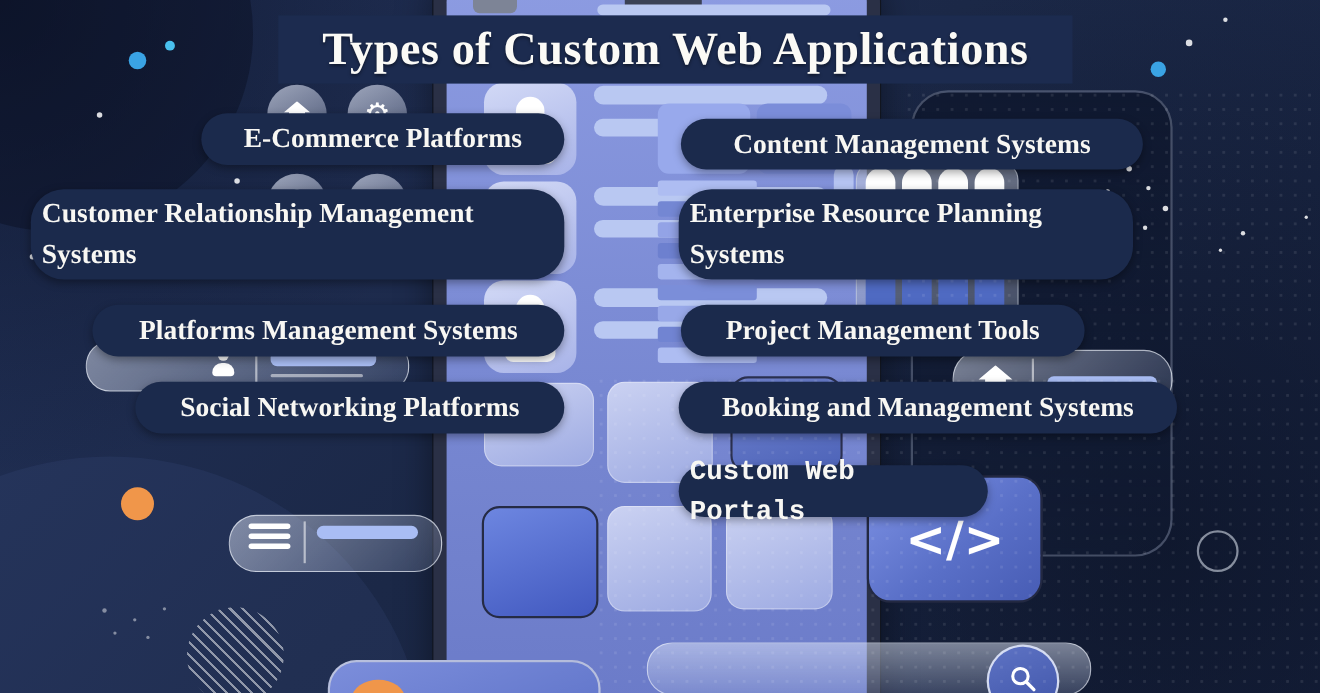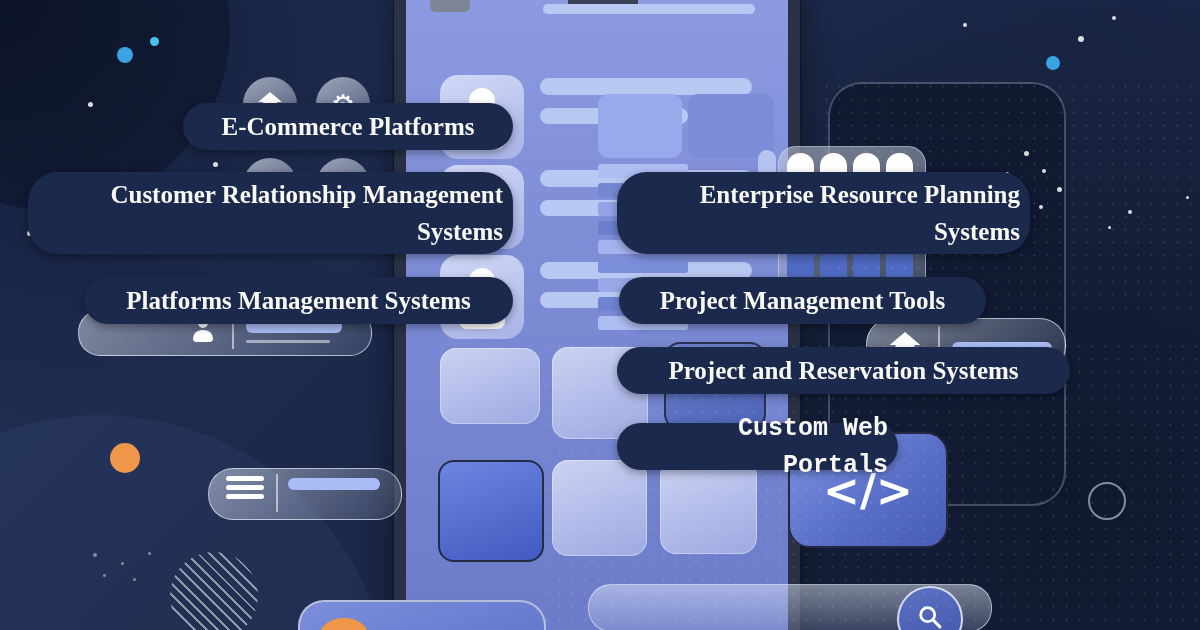--- a/index.html
+++ b/index.html
@@ -109,21 +109,21 @@
     border:2px solid rgba(202,208,224,0.8);
     background:linear-gradient(160deg, #7c8edb, #5a6fc6); }
   .orange { background:#f0964a; border-radius:50%; }
 
   
   .banner { left:253px; top:14px; width:722px; height:62px; background:#1c2b4f;
     display:flex; align-items:center; justify-content:center; z-index:10; }
   .title { color:#fbfaf6; font-weight:bold; font-size:42px; letter-spacing:0.5px;
     text-shadow:0 2px 3px rgba(0,0,0,0.45); white-space:nowrap; }
   .pill { background:#1b2a4c; color:#f8f7f3; font-weight:bold; font-size:25px;
-    display:flex; align-items:center; justify-content:center; text-align:right;
+    display:flex; align-items:center; justify-content:center; text-align:left;
     border-radius:26px; z-index:10; line-height:37px;
     box-shadow:0 3px 8px rgba(0,0,0,0.35); padding:0 10px; box-sizing:border-box; }
   .pill.two { border-radius:30px; }
 </style>
 </head>
 <body>
 
 <div class="stage">
 
   <div class="abs bg-circle-tl"></div>
@@ -259,23 +259,28 @@
   <div class="abs dot dot-w" style="left:1108px; top:226px; width:3px; height:3px;"></div>
   <div class="abs dot dot-wf" style="left:93px; top:553px; width:4px; height:4px;"></div>
   <div class="abs dot dot-wf" style="left:121px; top:562px; width:3px; height:3px;"></div>
   <div class="abs dot dot-wf" style="left:148px; top:552px; width:3px; height:3px;"></div>
   <div class="abs dot dot-wf" style="left:103px; top:574px; width:3px; height:3px;"></div>
   <div class="abs dot dot-wf" style="left:133px; top:578px; width:3px; height:3px;"></div>
 
   <div class="abs dots-texture" style="left:820px; top:80px; width:380px; height:230px;"></div>
   <div class="abs dots-texture" style="left:540px; top:340px; width:660px; height:290px;"></div>
 
+  <div class="abs banner">
+    <div class="title">Types of Custom Web Applications</div>
+  </div>
 
   <div class="abs pill" style="left:183px; top:103px; width:330px; height:47px;">E-Commerce Platforms</div>
   <div class="abs pill two" style="left:28px; top:172px; width:485px; height:82px;">Customer Relationship Management Systems</div>
   <div class="abs pill" style="left:84px; top:277px; width:429px; height:47px;">Platforms Management Systems</div>
-
+  <div class="abs pill" style="left:123px; top:347px; width:390px; height:47px;">Social Networking Platforms</div>
+
+  <div class="abs pill" style="left:619px; top:108px; width:420px; height:46px;">Content Management Systems</div>
   <div class="abs pill two" style="left:617px; top:172px; width:413px; height:82px;">Enterprise Resource Planning Systems</div>
   <div class="abs pill" style="left:619px; top:277px; width:367px; height:47px;">Project Management Tools</div>
-  <div class="abs pill" style="left:617px; top:347px; width:453px; height:47px;">Project and Reservation Systems</div>
+  <div class="abs pill" style="left:617px; top:347px; width:453px; height:47px;">Booking and Management Systems</div>
   <div class="abs pill" style="left:617px; top:423px; width:281px; height:47px;font-family:Liberation Mono, monospace;">Custom Web Portals</div>
 
 </div>
 
 </body></html>

